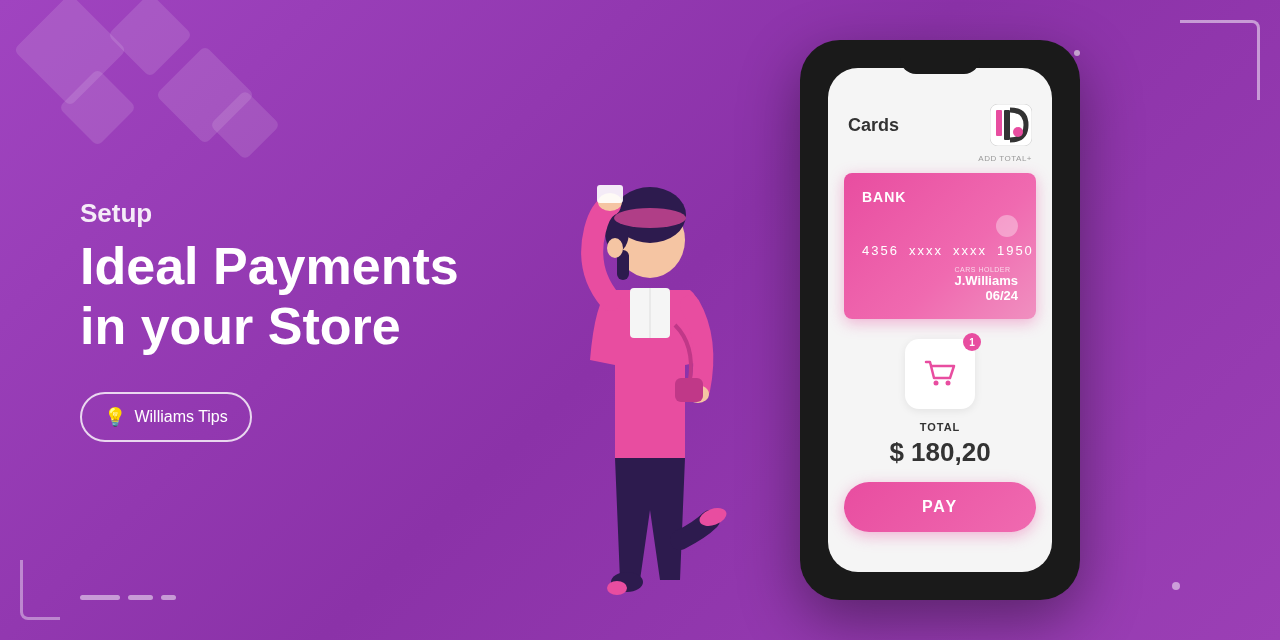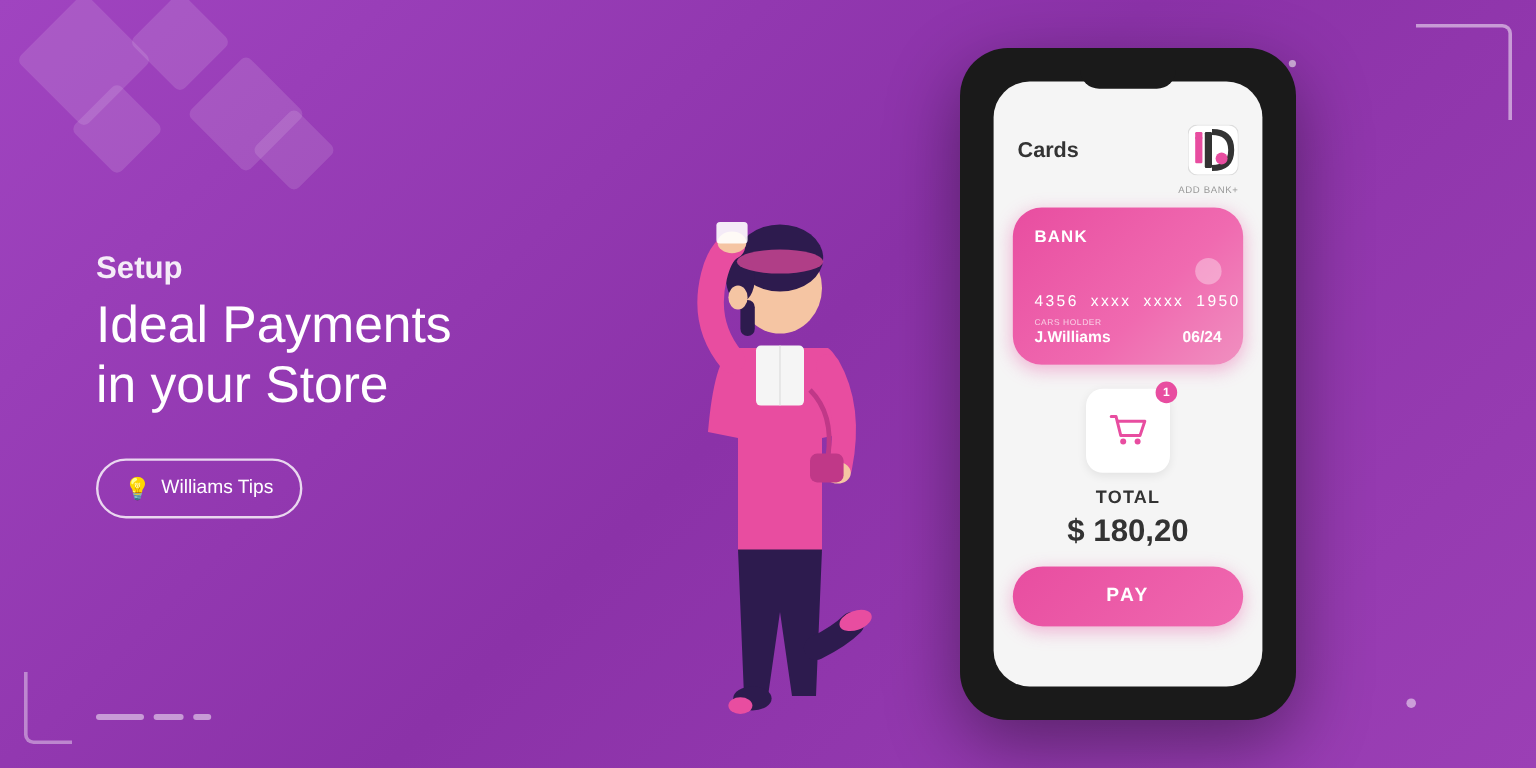--- a/index.html
+++ b/index.html
@@ -122,22 +122,22 @@
     }
 
     .subtitle {
       font-size: 26px;
       font-weight: 700;
       color: rgba(255,255,255,0.9);
       margin-bottom: 8px;
     }
 
     .main-title {
-      font-size: 43px;
-      font-weight: 400;
+      font-size: 52px;
+      font-weight: 700;
       line-height: 1.15;
       color: white;
       margin-bottom: 36px;
     }
 
     .payment-tips-btn {
       display: inline-flex;
       align-items: center;
       gap: 8px;
       background: transparent;
@@ -231,21 +231,21 @@
       color: #999;
       padding-right: 20px;
       margin-bottom: 10px;
       letter-spacing: 0.5px;
     }
 
     
     .credit-card {
       margin: 0 16px 14px;
       background: linear-gradient(135deg, #e84da0 0%, #f06ab0 60%, #f090c0 100%);
-      border-radius: 24px;
+      border-radius: 8px;
       padding: 16px 18px;
       color: white;
       box-shadow: 0 4px 15px rgba(232,77,160,0.4);
     }
 
     .card-bank-label {
       font-size: 14px;
       font-weight: 800;
       letter-spacing: 1px;
       margin-bottom: 10px;
@@ -269,20 +269,21 @@
       letter-spacing: 2px;
       margin-bottom: 8px;
       display: flex;
       gap: 10px;
     }
 
     .card-footer {
       display: flex;
       justify-content: space-between;
       align-items: flex-end;
+      flex-direction: column;
     }
 
     .card-holder-label {
       font-size: 7px;
       color: rgba(255,255,255,0.7);
       text-transform: uppercase;
       letter-spacing: 0.5px;
     }
 
     .card-holder-name {
@@ -331,21 +332,21 @@
       font-size: 10px;
       font-weight: 700;
     }
 
     .cart-icon-svg {
       width: 36px;
       height: 36px;
     }
 
     .total-label {
-      font-size: 15px;
+      font-size: 11px;
       font-weight: 700;
       color: #333;
       letter-spacing: 1px;
       margin-bottom: 4px;
     }
 
     .total-amount {
       font-size: 26px;
       font-weight: 800;
       color: #333;
@@ -476,21 +477,21 @@
               <rect x="6" y="6" width="6" height="6" rx="1" fill="#e84da0"></rect>
 
               <rect x="14" y="6" width="6" height="30" fill="#333" rx="1"></rect>
               <path d="M20 6 Q36 6 36 21 Q36 36 20 36" fill="none" stroke="#333" stroke-width="5"></path>
 
               <circle cx="28" cy="28" r="5" fill="#e84da0"></circle>
             </svg>
           </div>
         </div>
 
-        <div class="add-more">ADD BANK+</div>
+        <div class="add-more">ADD TOTAL+</div>
 
         <div class="credit-card">
           <div class="card-bank-label">BANK</div>
           <div class="card-chip-row">
             <div class="card-chip"></div>
           </div>
           <div class="card-number">
             <span>4356</span>
             <span>xxxx</span>
             <span>xxxx</span>

